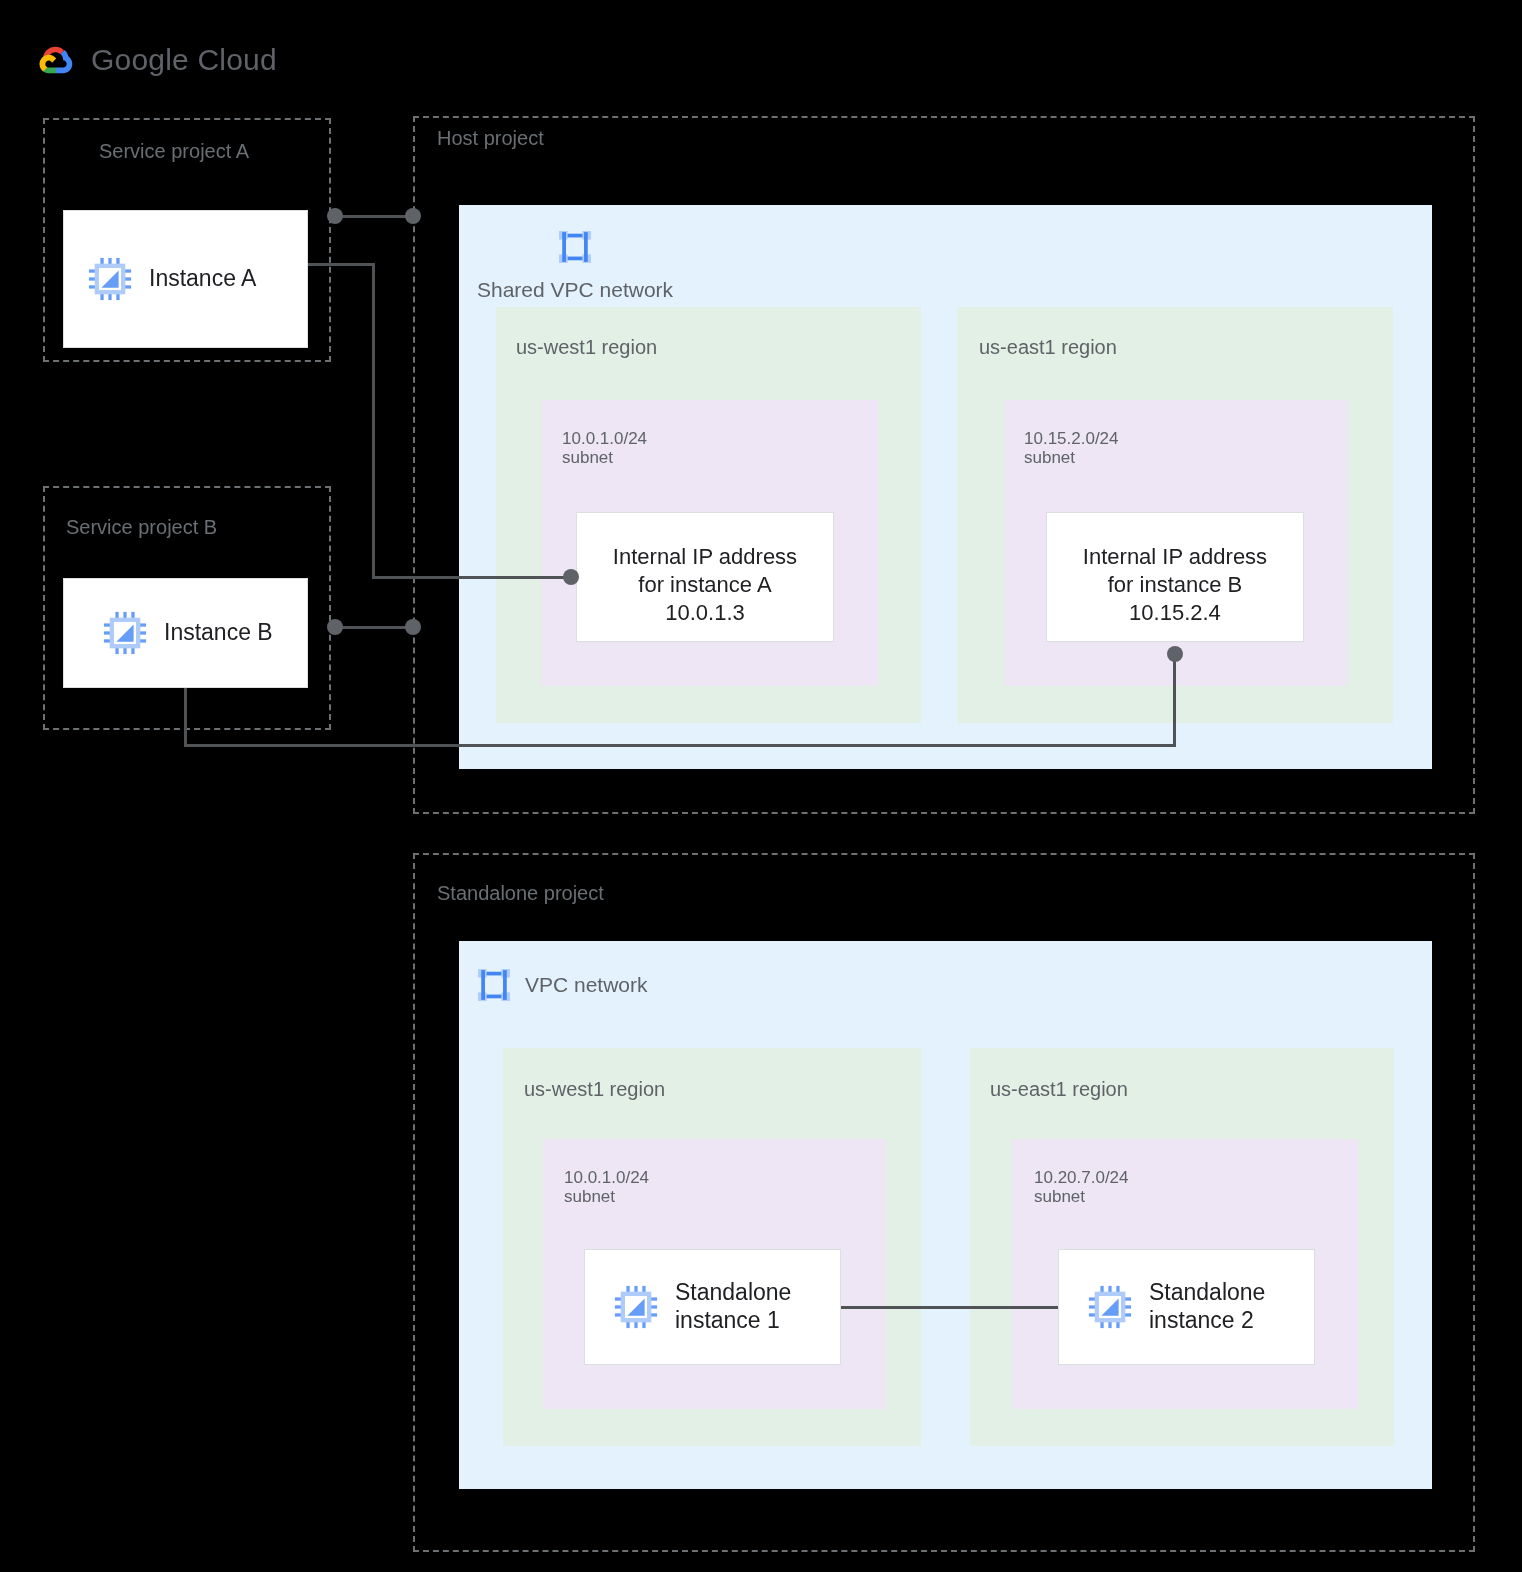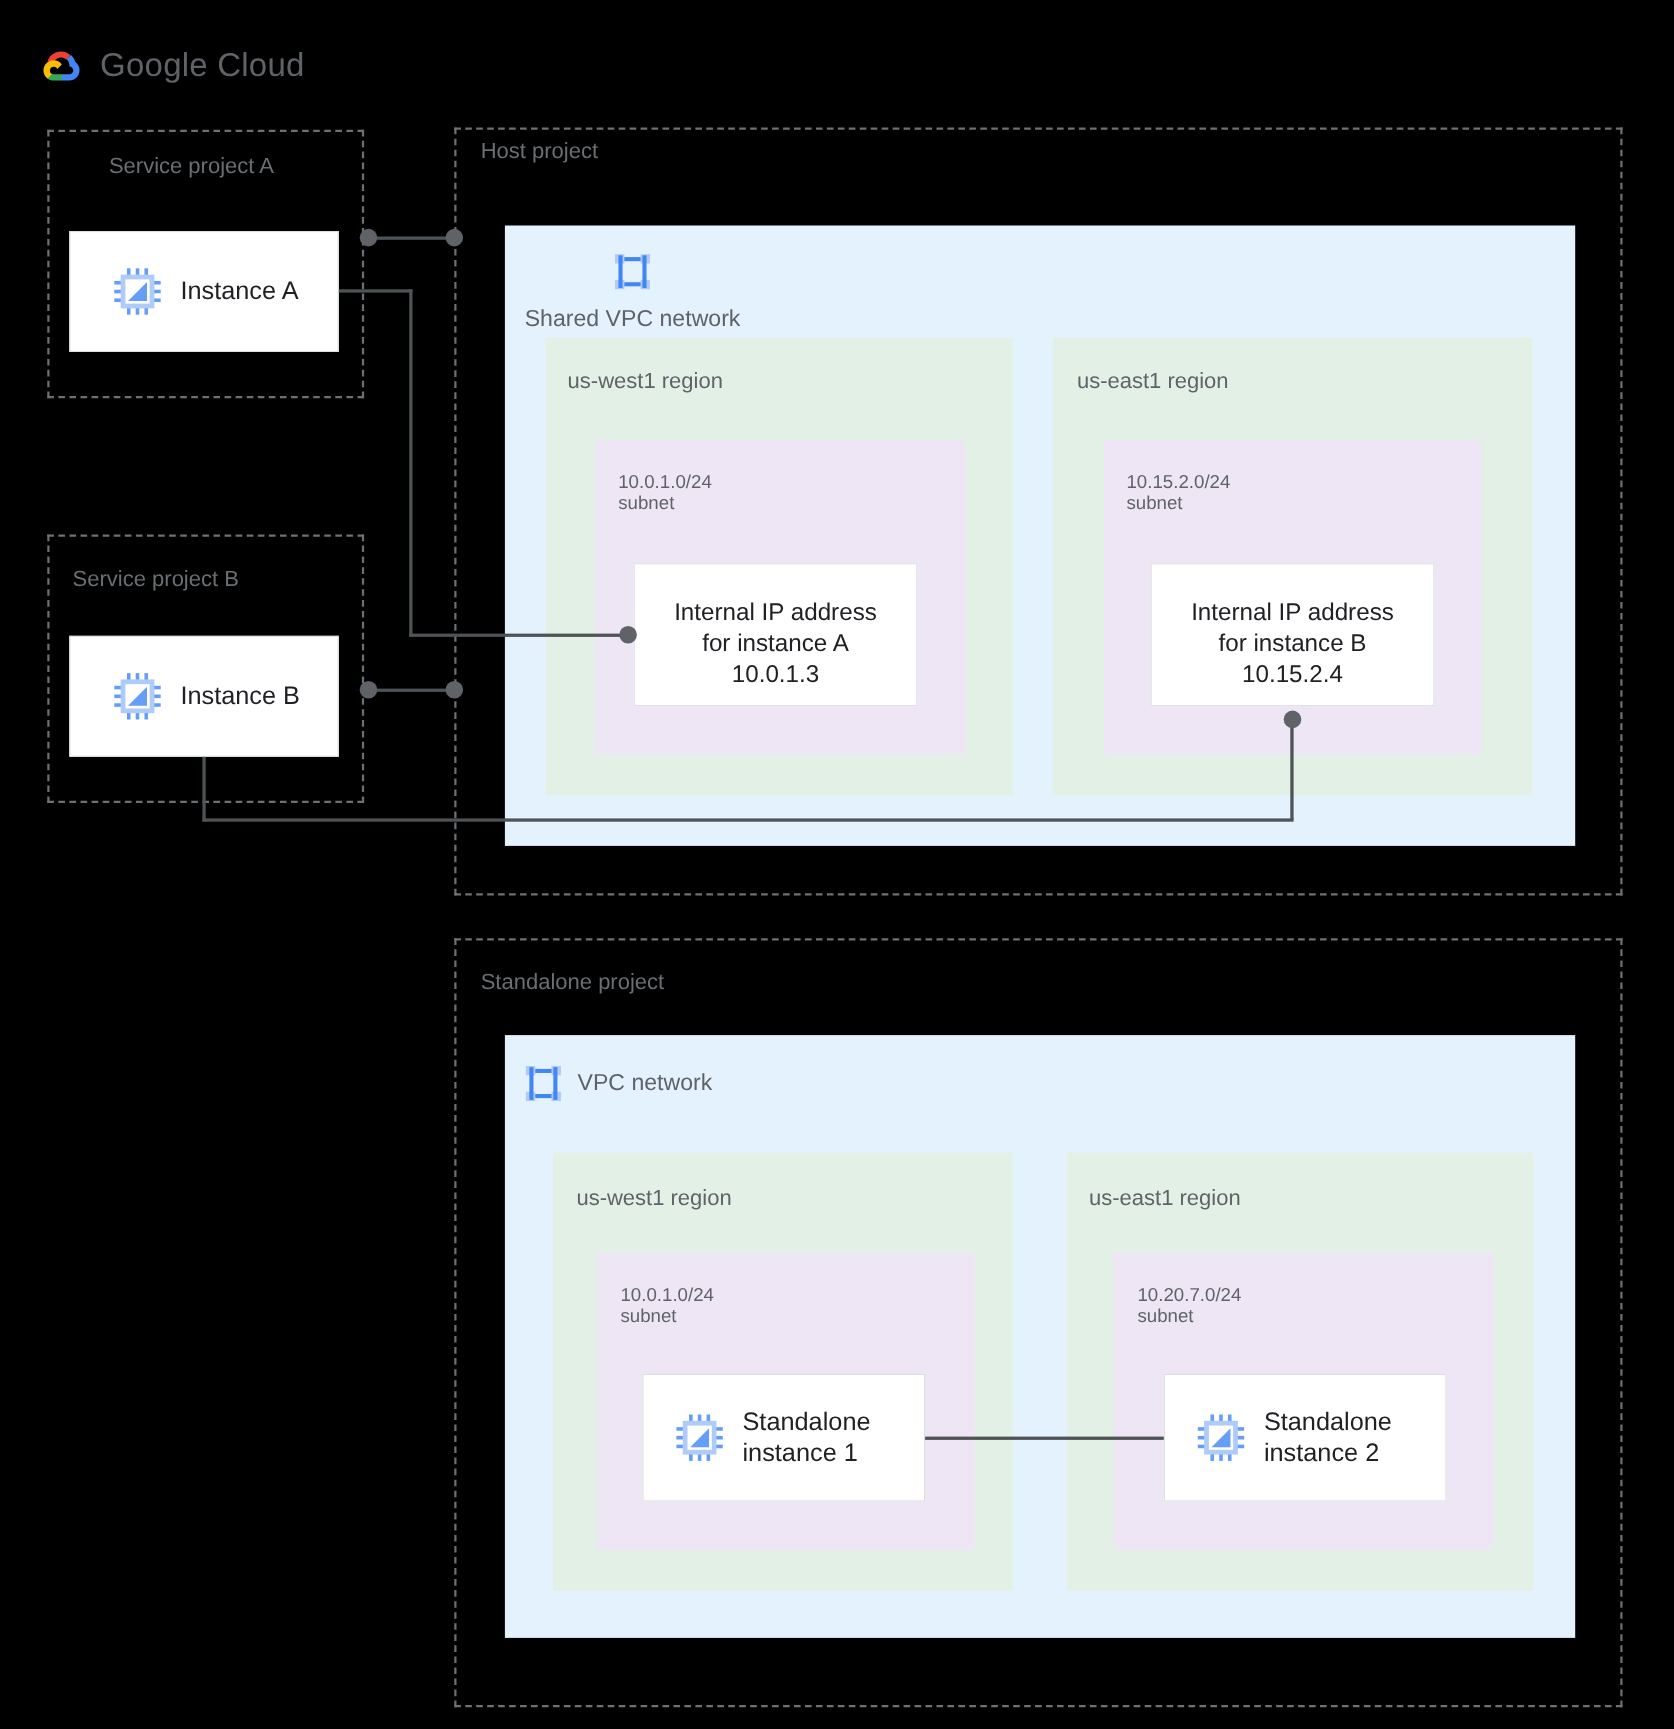--- a/index.html
+++ b/index.html
@@ -152,21 +152,21 @@
       <path d="M38.6 19.8c-0.7-2.6-2.2-5-4.2-6.8l-4.4 4.4c1.8 1.5 2.9 3.8 2.8 6.2v0.8c2.1 0 3.9 1.7 3.9 3.9s-1.7 3.9-3.9 3.9h-7.8l-0.8 0.8v4.7l0.8 0.7h7.8c5.6 0 10.1-4.5 10.1-10.1 0-3.4-1.7-6.6-4.3-8.5z" fill="#4285f4"></path>
       <path d="M17.2 38.4h7.8v-6.2h-7.8c-0.6 0-1.1-0.1-1.6-0.4l-1.1 0.4-3.2 3.1-0.3 1c1.8 1.4 4 2.1 6.2 2.1z" fill="#34a853"></path>
       <path d="M17.2 18.2c-5.6 0-10.1 4.6-10.1 10.2 0 3.2 1.5 6.2 4.1 8.1l4.5-4.5c-2-0.9-2.8-3.2-1.9-5.1 0.9-2 3.2-2.8 5.1-1.9 0.9 0.4 1.6 1.1 1.9 1.9l4.5-4.5c-1.9-2.5-4.9-4-8.1-4z" fill="#fbbc04"></path>
     </svg>
     <div class="logo-text"><span class="bold">Google</span><span> Cloud</span></div>
   </div>
 
   <div class="proj" style="left:43px; top:118px; width:288px; height:244px;"></div>
   <div class="proj-label" style="left:66px; top:140px;margin-left:33px;">Service project A</div>
 
-  <div class="card card-inst" style="left:63px; top:210px; width:245px; height:110px; justify-content:flex-start; padding-left:38px;">
+  <div class="card card-inst" style="left:63px; top:210px; width:245px; height:138px; justify-content:flex-start; padding-left:23px;">
     <svg class="inst-icon" viewBox="0 0 48 48">
       <g fill="#669df6">
         <rect x="14" y="2" width="3.4" height="7"></rect>
           <rect x="22.3" y="2" width="3.4" height="7"></rect>
           <rect x="30.6" y="2" width="3.4" height="7"></rect>
         <rect x="14" y="39" width="3.4" height="7"></rect>
           <rect x="22.3" y="39" width="3.4" height="7"></rect>
           <rect x="30.6" y="39" width="3.4" height="7"></rect>
         <rect x="2" y="14" width="7" height="3.4"></rect>
           <rect x="2" y="22.3" width="7" height="3.4"></rect>

